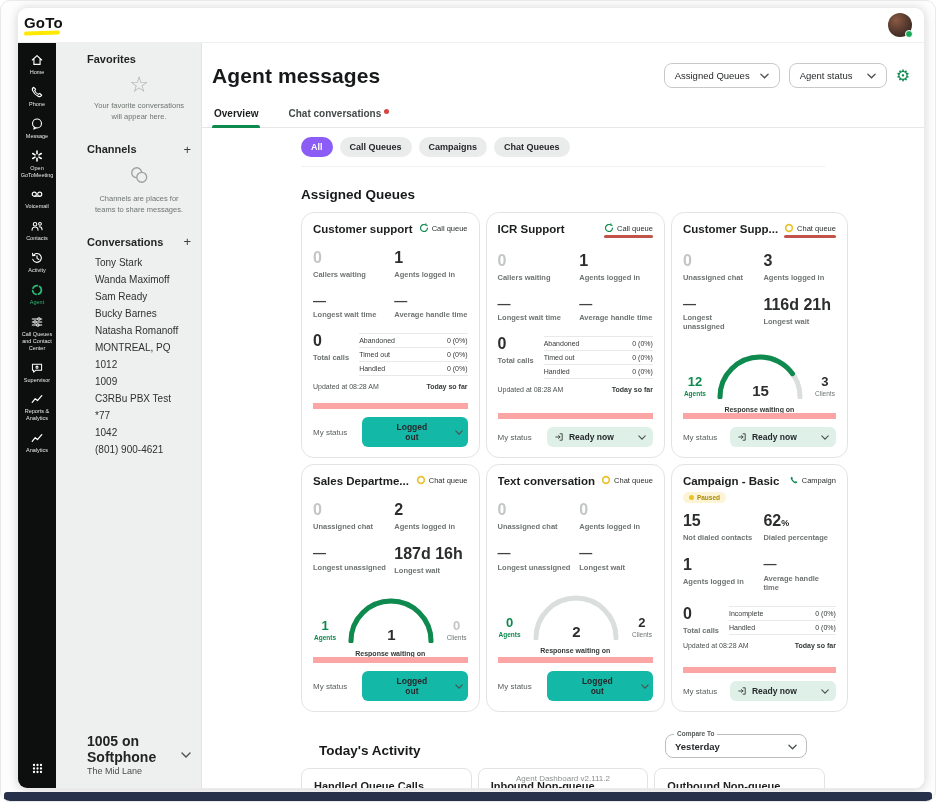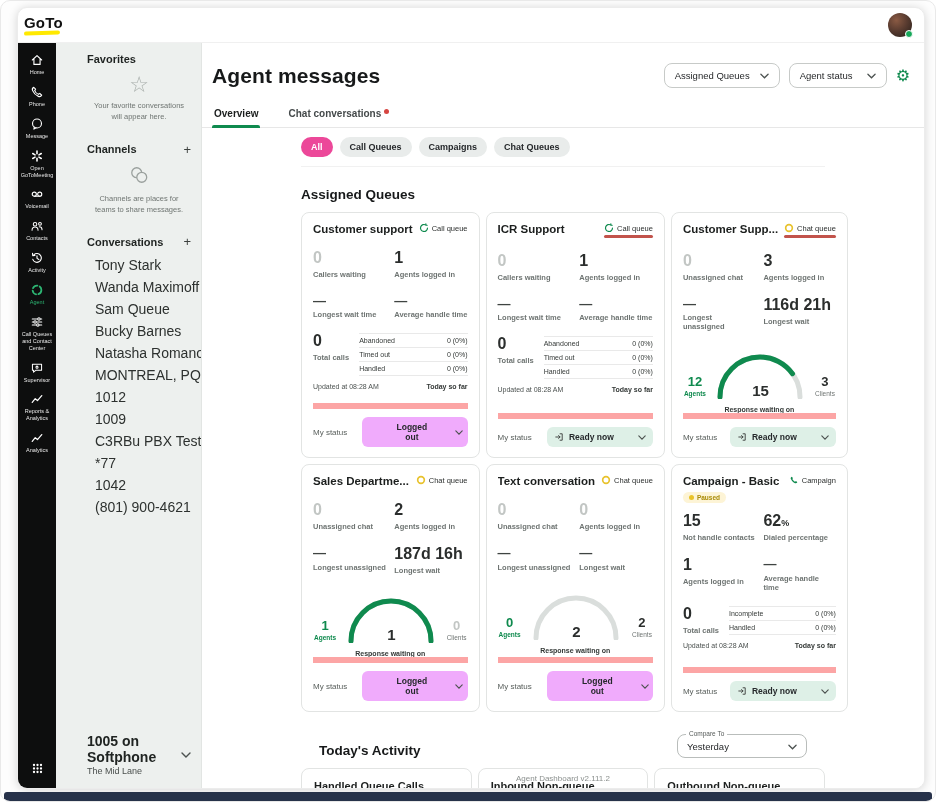--- a/index.html
+++ b/index.html
@@ -30,21 +30,21 @@
 
   
   .sidebar { width:146px; flex:0 0 146px; background:#edf0ee; border-right:1px solid #e2e5e3; display:flex; flex-direction:column; overflow:hidden;padding-left:21px; }
   .section { padding:10px 10px 4px; }
   .section-head { display:flex; align-items:center; justify-content:space-between; font-size:11px; font-weight:700; color:#1f2321; }
   .plus-btn { border:none; background:none; font-size:13px; font-weight:400; color:#3c403e; cursor:pointer; line-height:1; }
   .empty-block { text-align:center; padding:8px 4px 6px; }
   .empty-icon { font-size:22px; color:#a9afac; line-height:1.1; }
   .empty-text { font-size:7.5px; color:#6f7572; line-height:1.5; margin-top:3px; }
   .conv-list { list-style:none; margin-top:6px; }
-  .conv-list li { font-size:14px; color:#2d312f; padding:3px 0 3px 8px; cursor:pointer; white-space:nowrap; }
+  .conv-list li { font-size:10px; color:#2d312f; padding:3px 0 3px 8px; cursor:pointer; white-space:nowrap; }
   .conv-section { flex:1; overflow:hidden; }
   .sidebar-footer { padding:10px 10px 12px; display:flex; align-items:center; justify-content:space-between; cursor:pointer; }
   .sf-line1 { font-size:14px; font-weight:700; color:#202422; }
   .sf-line2 { font-size:9px; color:#4a4f4d; margin-top:1px; }
 
   
   .main { flex:1; position:relative; display:flex; flex-direction:column; min-width:0; background:#fff; }
   .main-header { display:flex; align-items:center; justify-content:space-between; padding:20px 14px 14px 10px; }
   .main-header h1 { font-size:21px; font-weight:800; color:#17191a; letter-spacing:.1px; }
   .header-controls { display:flex; align-items:center; gap:9px; }
@@ -56,26 +56,26 @@
   .tab { position:relative; padding:6px 2px 8px; font-size:10px; font-weight:600; color:#44494a; cursor:pointer; display:flex; align-items:flex-start; gap:3px; }
   .tab.active { color:#1b1e1d; }
   .tab.active::after { content:""; position:absolute; left:0; right:0; bottom:-1px; height:3px; background:#0f8a4e; border-radius:2px 2px 0 0; }
   .tab-dot { width:5px; height:5px; border-radius:50%; background:#d64541; margin-top:1px; }
 
   .content { flex:1; overflow:hidden; }
   .content-col { width:524px; margin:0 auto; padding-top:9px; }
 
   .chips { display:flex; align-items:center; gap:7px; padding-bottom:9px; border-bottom:1px solid #f1f1f1; }
   .chip { border:none; background:#e9eceb; color:#25282b; font-size:9px; font-weight:600; padding:5px 10px; border-radius:99px; cursor:pointer; font-family:inherit; }
-  .chip.active { background:#ec4899; color:#fff; }
+  .chip.active { background:#8b5cf6; color:#fff; }
 
   .sec-heading { font-size:13.5px; font-weight:800; color:#17191a; margin:20px 0 10px; }
 
   .cards-grid { display:grid; grid-template-columns:repeat(3,1fr); gap:6px; }
-  .card { display:flex; flex-direction:column; background:#fff; border:1px solid #e2e4e3; border-radius:8px; padding:10px 11px; min-height:215px; }
+  .card { display:flex; flex-direction:column; background:#fff; border:1px solid #e2e4e3; border-radius:13px; padding:10px 11px; min-height:215px; }
   .card-head { display:flex; align-items:flex-start; justify-content:space-between; gap:6px; }
   .card-title { font-size:11.5px; font-weight:800; color:#1c1f1e; white-space:nowrap; overflow:hidden; }
   .badge-wrap { display:flex; flex-direction:column; align-items:stretch; flex:0 0 auto; }
   .badge { display:inline-flex; align-items:center; gap:3px; font-size:7.5px; color:#2c2f2e; white-space:nowrap; }
   .annot { height:3px; background:#c2534b; border-radius:2px; margin-top:2px; }
 
   .paused-pill { align-self:flex-start; display:inline-flex; align-items:center; gap:3px; background:#fdf4d6; border-radius:8px; padding:2px 6px; margin-top:5px; font-size:6.5px; font-weight:700; color:#a98b07; }
   .p-dot { width:5px; height:5px; border-radius:50%; background:#e9c32a; }
 
   .stat-grid { display:grid; grid-template-columns:1fr 1fr; column-gap:8px; row-gap:15px; margin-top:15px; }
@@ -101,25 +101,25 @@
   .g-flank.clients.muted .gv { color:#c2c6c4; }
   .g-center { position:relative; width:92px; }
   .g-center svg { display:block; margin:0 auto; }
   .g-num { position:absolute; left:0; right:0; bottom:0; text-align:center; font-size:15px; font-weight:800; color:#2b2e2d; }
   .g-caption { text-align:center; font-size:7px; font-weight:600; color:#333836; margin-top:7px; }
 
   .status-row { margin-top:auto; padding-top:8px; border-top:6px solid #fca5a5; display:flex; align-items:center; justify-content:space-between; }
   .s-label { font-size:8px; color:#5a605d; }
   .status-pill { display:inline-flex; align-items:center; gap:5px; border:none; border-radius:6px; padding:5px 7px; font-size:8.5px; font-weight:700; color:#25282b; width:106px; cursor:pointer; font-family:inherit; }
   .status-pill .chev { margin-left:auto; }
-  .status-pill.loggedout { background:#f0abfc;gap:28px; }
+  .status-pill.loggedout { background:#14b8a6;gap:28px; }
   .status-pill.ready { background:#def0e7; }
 
   .activity-head { display:flex; align-items:flex-end; justify-content:space-between; margin:22px 18px 10px; }
-  .fieldset { position:relative; width:130px; border:1px solid #b9bdbb; border-radius:8px; padding:6px 9px 5px; display:flex; align-items:center; justify-content:space-between; font-size:9.5px; color:#27292b; cursor:pointer; background:#fff; }
+  .fieldset { position:relative; width:142px; border:1px solid #b9bdbb; border-radius:8px; padding:6px 9px 5px; display:flex; align-items:center; justify-content:space-between; font-size:9.5px; color:#27292b; cursor:pointer; background:#fff;font-weight:bold; }
   .fieldset .legend { position:absolute; top:-5px; left:8px; background:#fff; padding:0 3px; font-size:6.5px; color:#565b59; }
 
   .activity-grid { display:grid; grid-template-columns:repeat(3,1fr); gap:6px; }
   .a-card { background:#fff; border:1px solid #e2e4e3; border-radius:8px; padding:11px 12px; height:78px; }
   .a-title { font-size:11px; font-weight:800; color:#1c1f1e; }
   .a-value { margin-top:7px; font-size:16px; font-weight:800; color:#17191a; }
   .a-suffix { font-size:9px; font-weight:400; color:#76847f; }
 
   .version { position:absolute; left:0; right:0; bottom:5px; text-align:center; font-size:8px; color:#8b908e; background:transparent; }
 </style>
@@ -293,21 +293,21 @@
           </div>
         </div>
         <div class="section conv-section">
           <div class="section-head">
             <span>Conversations</span>
             <button class="plus-btn">+</button>
           </div>
           <ul class="conv-list">
             <li>Tony Stark</li>
             <li>Wanda Maximoff</li>
-            <li>Sam Queue</li>
+            <li>Sam Ready</li>
             <li>Bucky Barnes</li>
             <li>Natasha Romanoff</li>
             <li>MONTREAL, PQ</li>
             <li>1012</li>
             <li>1009</li>
             <li>C3RBu PBX Test</li>
             <li>*77</li>
             <li>1042</li>
             <li>(801) 900-4621</li>
           </ul>
@@ -710,21 +710,21 @@
                     </span>
                   </div>
                 </header>
                 <div class="paused-pill">
                   <i class="p-dot"></i>
                   <span>Paused</span>
                 </div>
                 <div class="stat-grid" style="margin-top:10px;">
                   <div class="stat">
                       <div class="v">15</div>
-                      <div class="l">Not handle contacts</div>
+                      <div class="l">Not dialed contacts</div>
                     </div>
                   <div class="stat">
                       <div class="v"><span>62</span><span class="unit">%</span></div>
                       <div class="l">Dialed percentage</div>
                     </div>
                   <div class="stat">
                       <div class="v">1</div>
                       <div class="l">Agents logged in</div>
                     </div>
                   <div class="stat">

